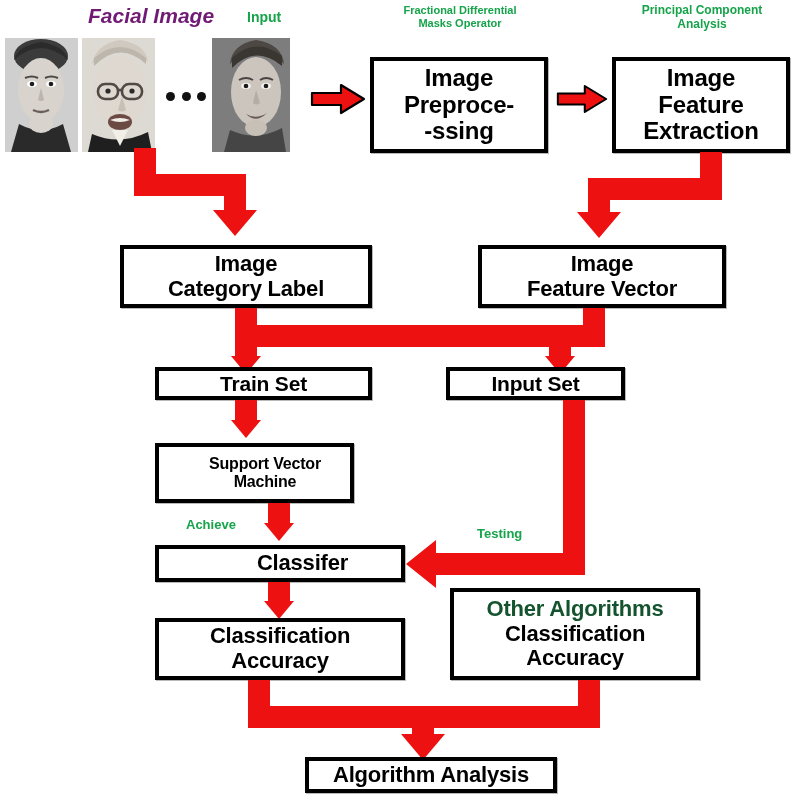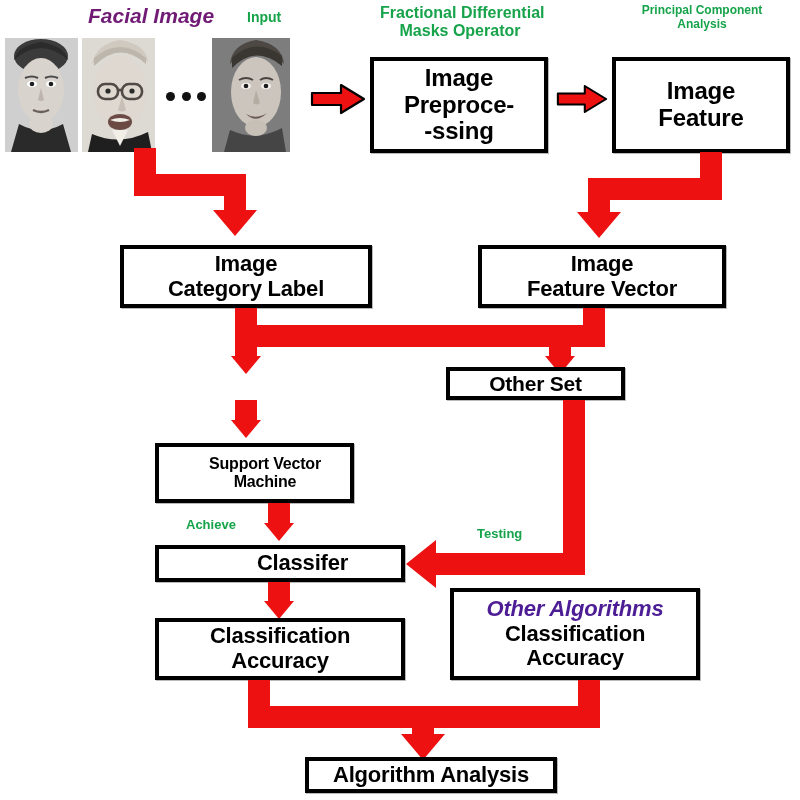--- a/index.html
+++ b/index.html
@@ -29,21 +29,21 @@
     flex-direction: column;
     align-items: center;
     justify-content: center;
     text-align: center;
     font-weight: bold;
     color: #000000;
     line-height: 1.12;
     letter-spacing: -0.2px;
   }
   .box .ln { display: block; white-space: nowrap; }
-  .box .green { color: #4c1d95; font-style: italic; }
+  .box .green { color: #14532d; }
 
   
   .caption {
     position: absolute;
     color: #16a34a;
     font-weight: bold;
     text-align: center;
     line-height: 1.15;
     white-space: nowrap;
   }
@@ -109,21 +109,21 @@
 </style>
 </head>
 <body>
 
 <div id="canvas">
 
   <div class="title-blue" style="left:88px; top:4px; font-size:21px;">Facial Image</div>
 
   <div class="caption" style="left:247px; top:9px; font-size:14px;">Input</div>
 
-  <div class="caption" style="left:380px; top:4px; width:160px; font-size:16px;">
+  <div class="caption" style="left:380px; top:4px; width:160px; font-size:11px;">
     <span class="ln">Fractional Differential</span>
     <span class="ln">Masks Operator</span>
   </div>
 
   <div class="caption" style="left:622px; top:4px; width:160px; font-size:12px;">
     <span class="ln">Principal Component</span>
     <span class="ln">Analysis</span>
   </div>
 
   <div class="face" style="left:5px; top:38px; width:73px; height:114px;">
@@ -203,20 +203,21 @@
 
   <div class="box" style="left:370px; top:57px; width:178px; height:96px; font-size:24px;">
     <span class="ln">Image</span>
     <span class="ln">Preproce-</span>
     <span class="ln">-ssing</span>
   </div>
 
   <div class="box" style="left:612px; top:57px; width:178px; height:96px; font-size:24px;">
     <span class="ln">Image</span>
     <span class="ln">Feature</span>
+    <span class="ln">Extraction</span>
   </div>
 
   <div class="seg" style="left:134px; top:148px; width:22px; height:48px;"></div>
   <div class="seg" style="left:134px; top:174px; width:112px; height:22px;"></div>
   <div class="seg" style="left:224px; top:174px; width:22px; height:38px;"></div>
   <div class="arrow-down" style="left:213px; top:210px;"></div>
 
   <div class="seg" style="left:700px; top:152px; width:22px; height:48px;"></div>
   <div class="seg" style="left:588px; top:178px; width:134px; height:22px;"></div>
   <div class="seg" style="left:588px; top:178px; width:22px; height:36px;"></div>
@@ -237,23 +238,26 @@
   <div class="seg" style="left:235px; top:325px; width:370px; height:22px;"></div>
 
   <div class="seg" style="left:583px; top:308px; width:22px; height:32px;"></div>
 
   <div class="seg" style="left:235px; top:340px; width:22px; height:18px;"></div>
   <div class="arrow-down sm" style="left:231px; top:356px;"></div>
 
   <div class="seg" style="left:549px; top:340px; width:22px; height:18px;"></div>
   <div class="arrow-down sm" style="left:545px; top:356px;"></div>
 
+  <div class="box" style="left:155px; top:367px; width:217px; height:33px; font-size:21px;">
+    <span class="ln">Train Set</span>
+  </div>
 
   <div class="box" style="left:446px; top:367px; width:179px; height:33px; font-size:21px;">
-    <span class="ln">Other Set</span>
+    <span class="ln">Input Set</span>
   </div>
 
   <div class="seg" style="left:235px; top:400px; width:22px; height:22px;"></div>
   <div class="arrow-down sm" style="left:231px; top:420px;"></div>
 
   <div class="box" style="left:155px; top:443px; width:199px; height:60px; font-size:16px;padding-left:21px;">
     <span class="ln">Support Vector</span>
     <span class="ln">Machine</span>
   </div>
 

